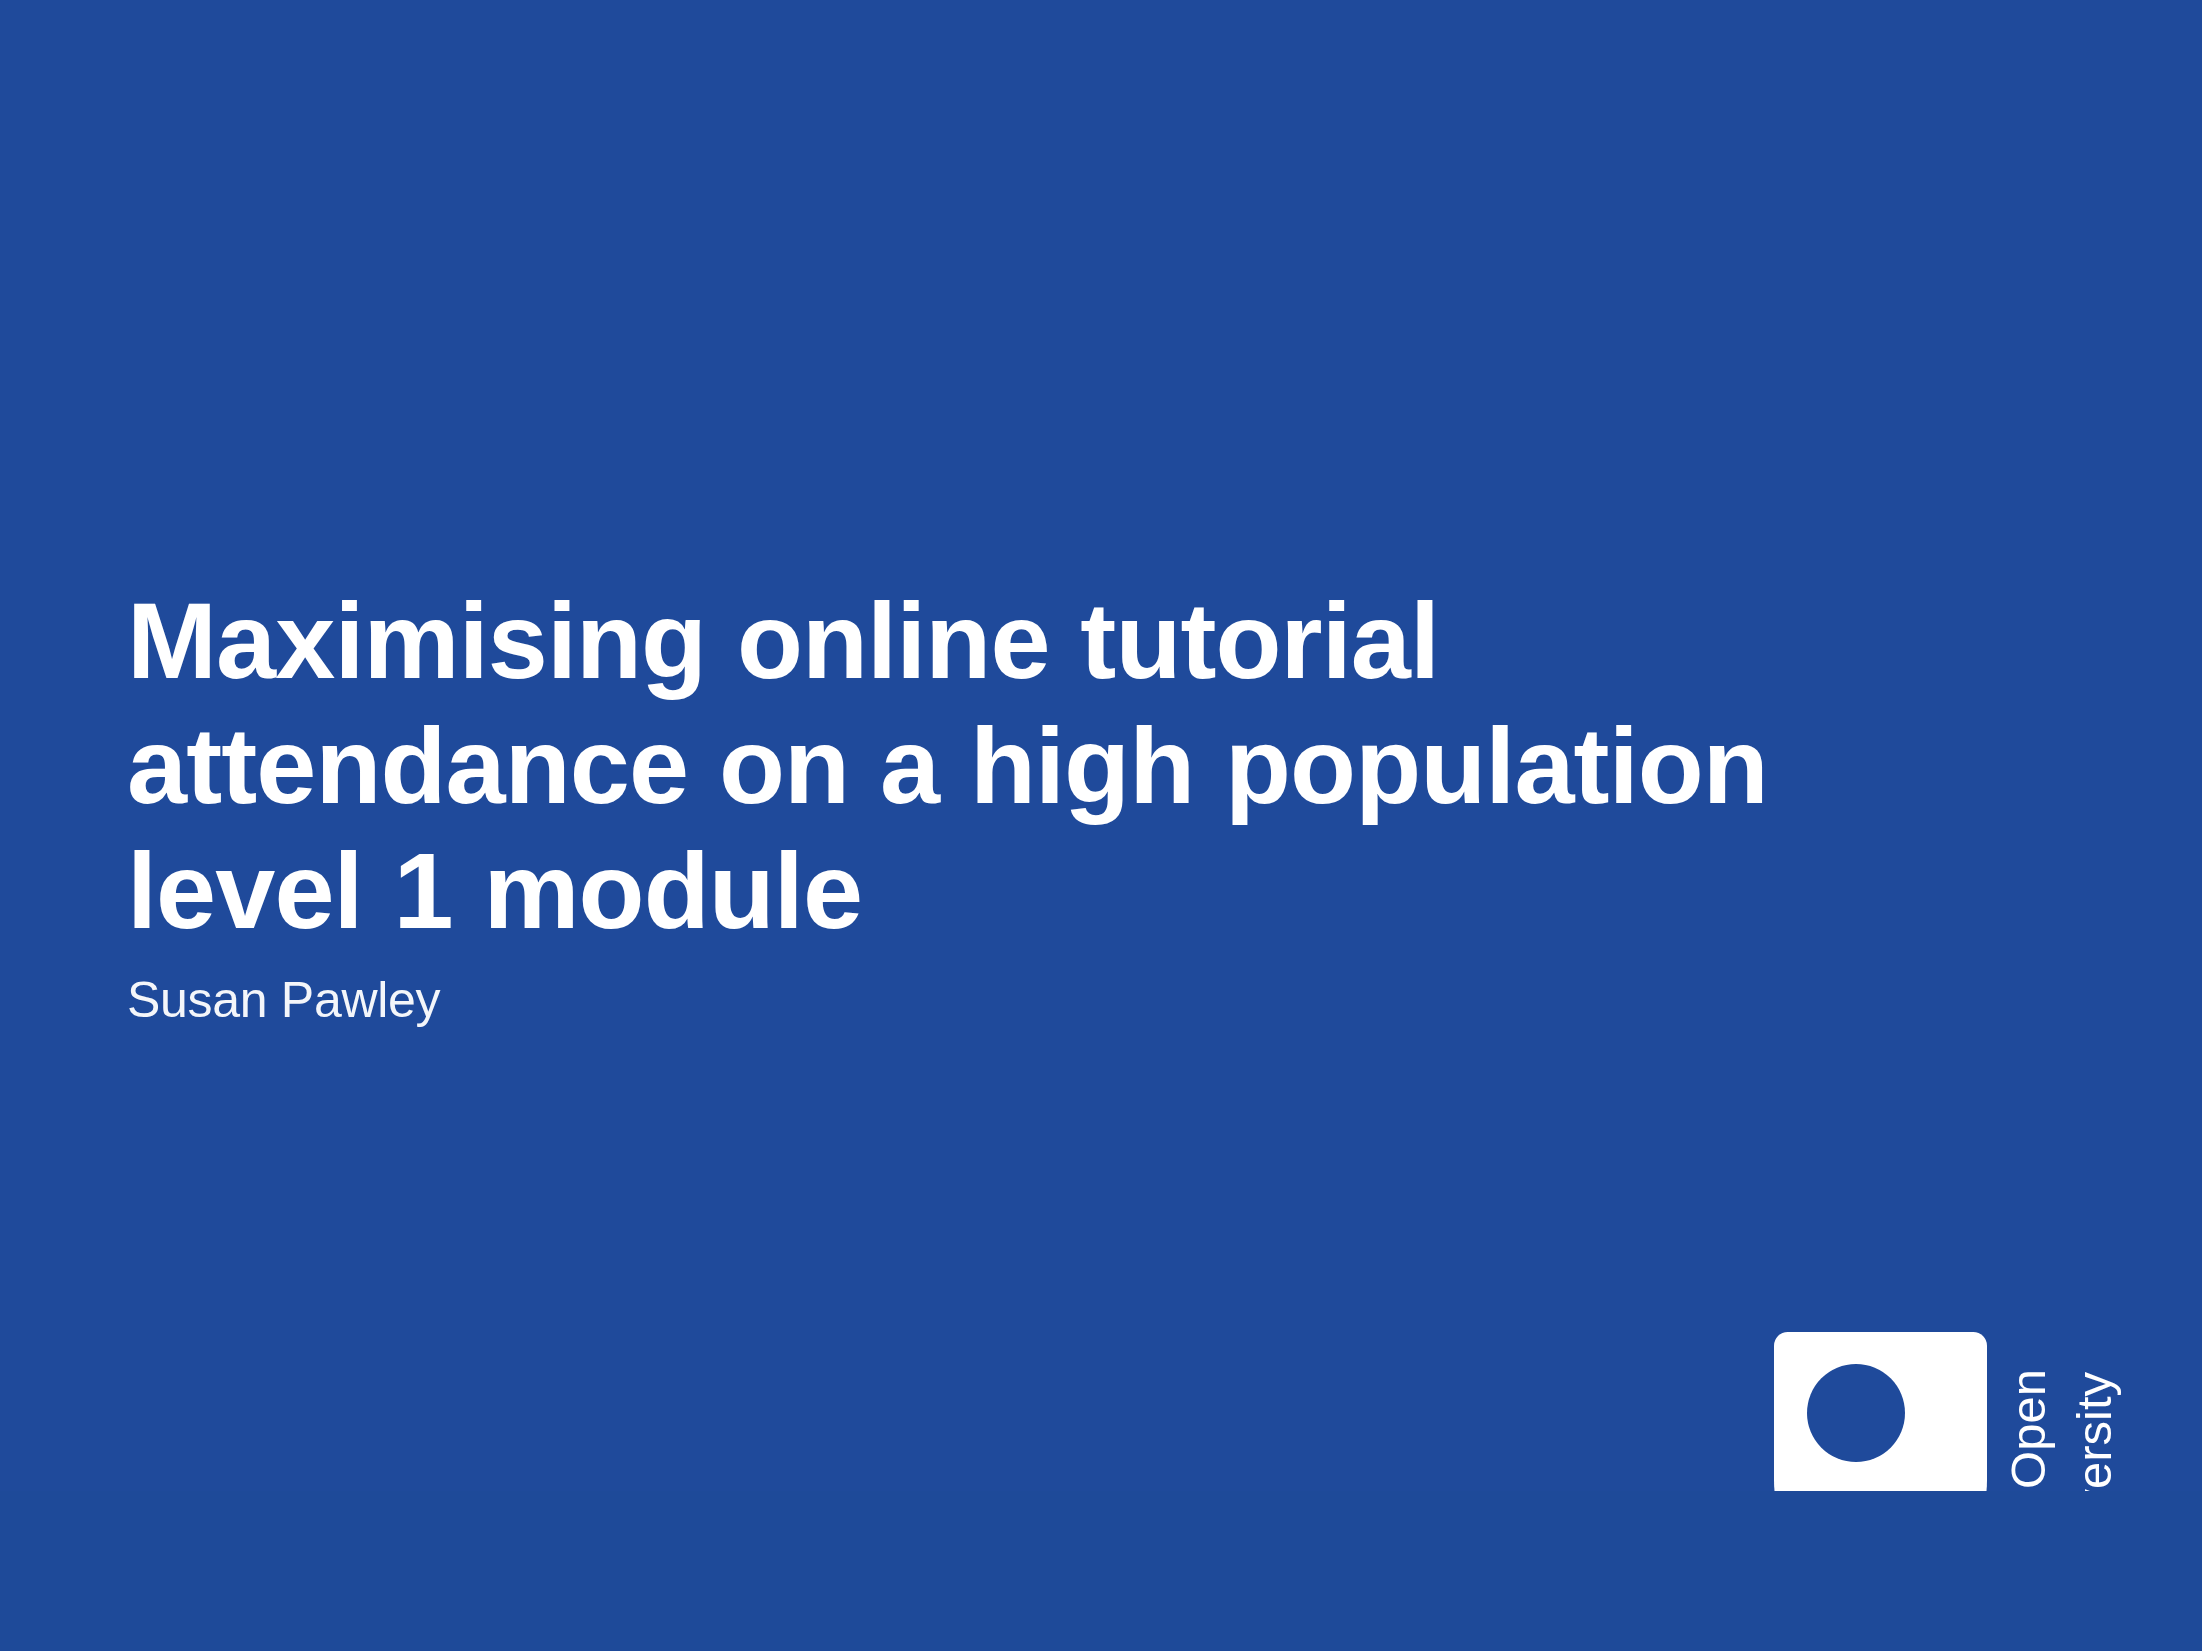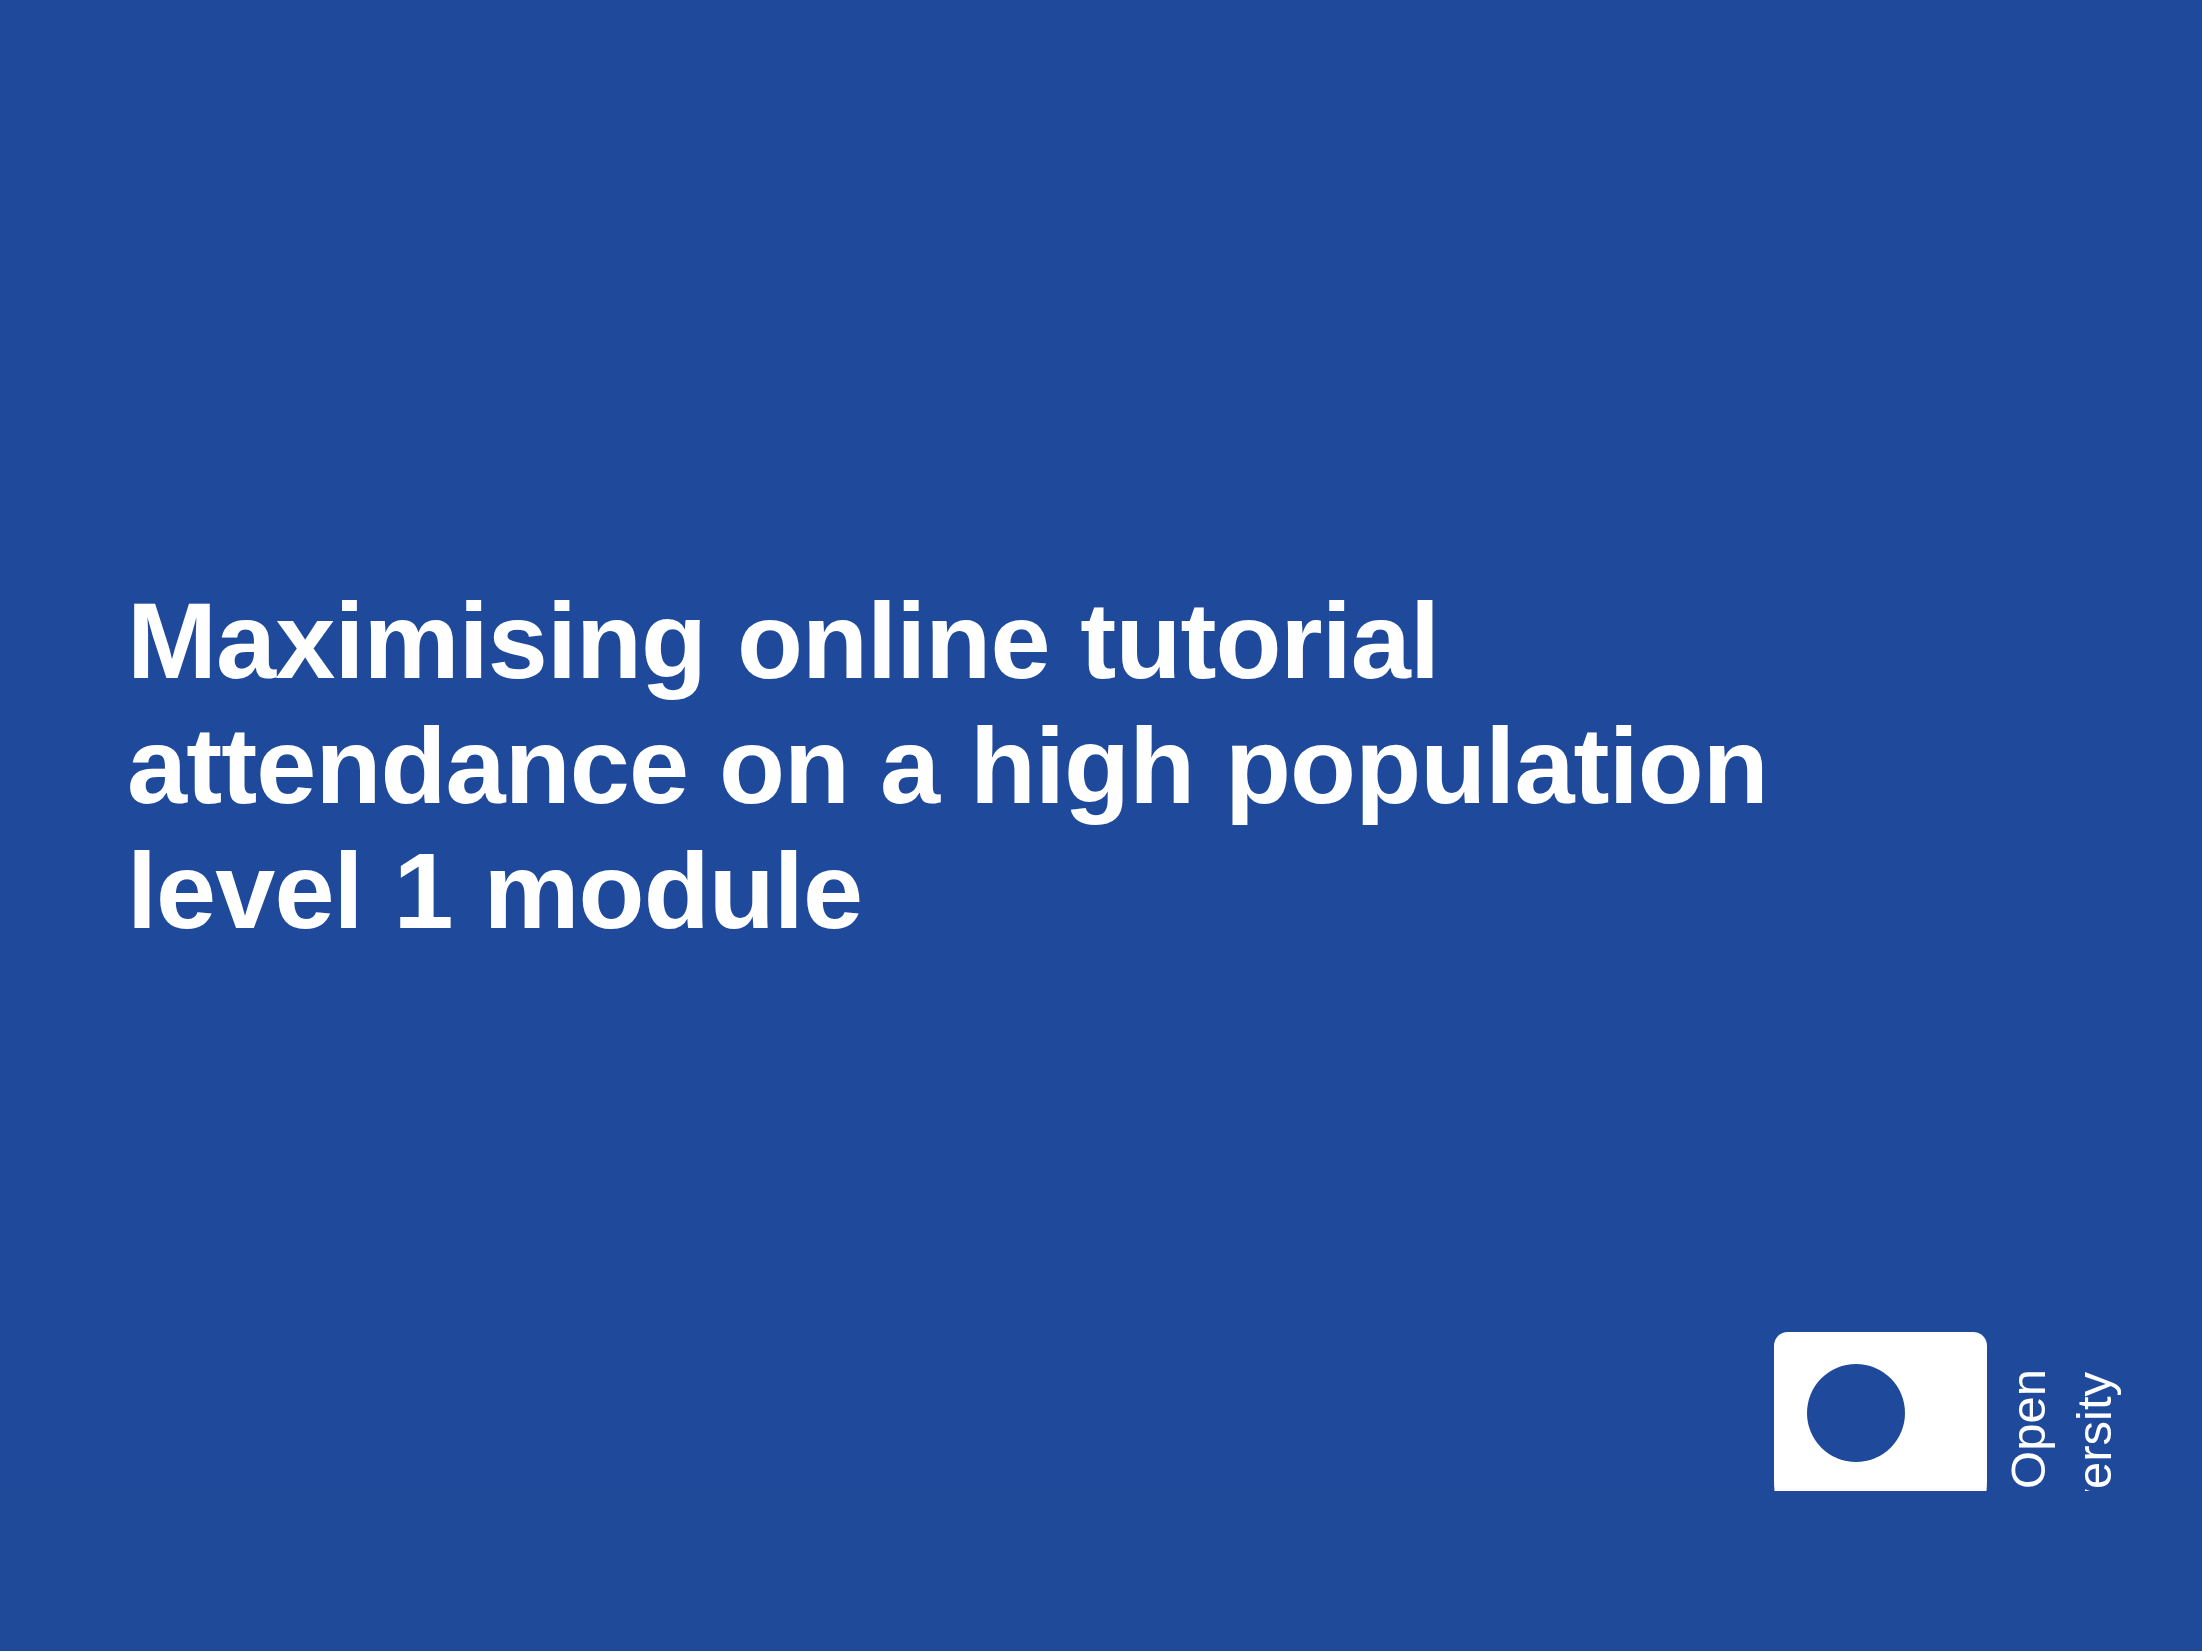--- a/index.html
+++ b/index.html
@@ -114,20 +114,21 @@
 </style>
 </head>
 <body>
 
 <div class="slide">
 
   <div class="title-block">
     <h1 class="slide-title">Maximising online tutorial
 attendance on a high population
 level 1 module</h1>
+    <p class="slide-subtitle">Susan Pawley</p>
   </div>
 
   <div class="ou-logo">
     <div class="ou-shield-wrap">
       <div class="ou-shield"></div>
       <div class="ou-dot"></div>
     </div>
     <div class="ou-wordmark">
       <span class="ou-wordmark-line line-1">The Open</span>
       <span class="ou-wordmark-line line-2">University</span>

